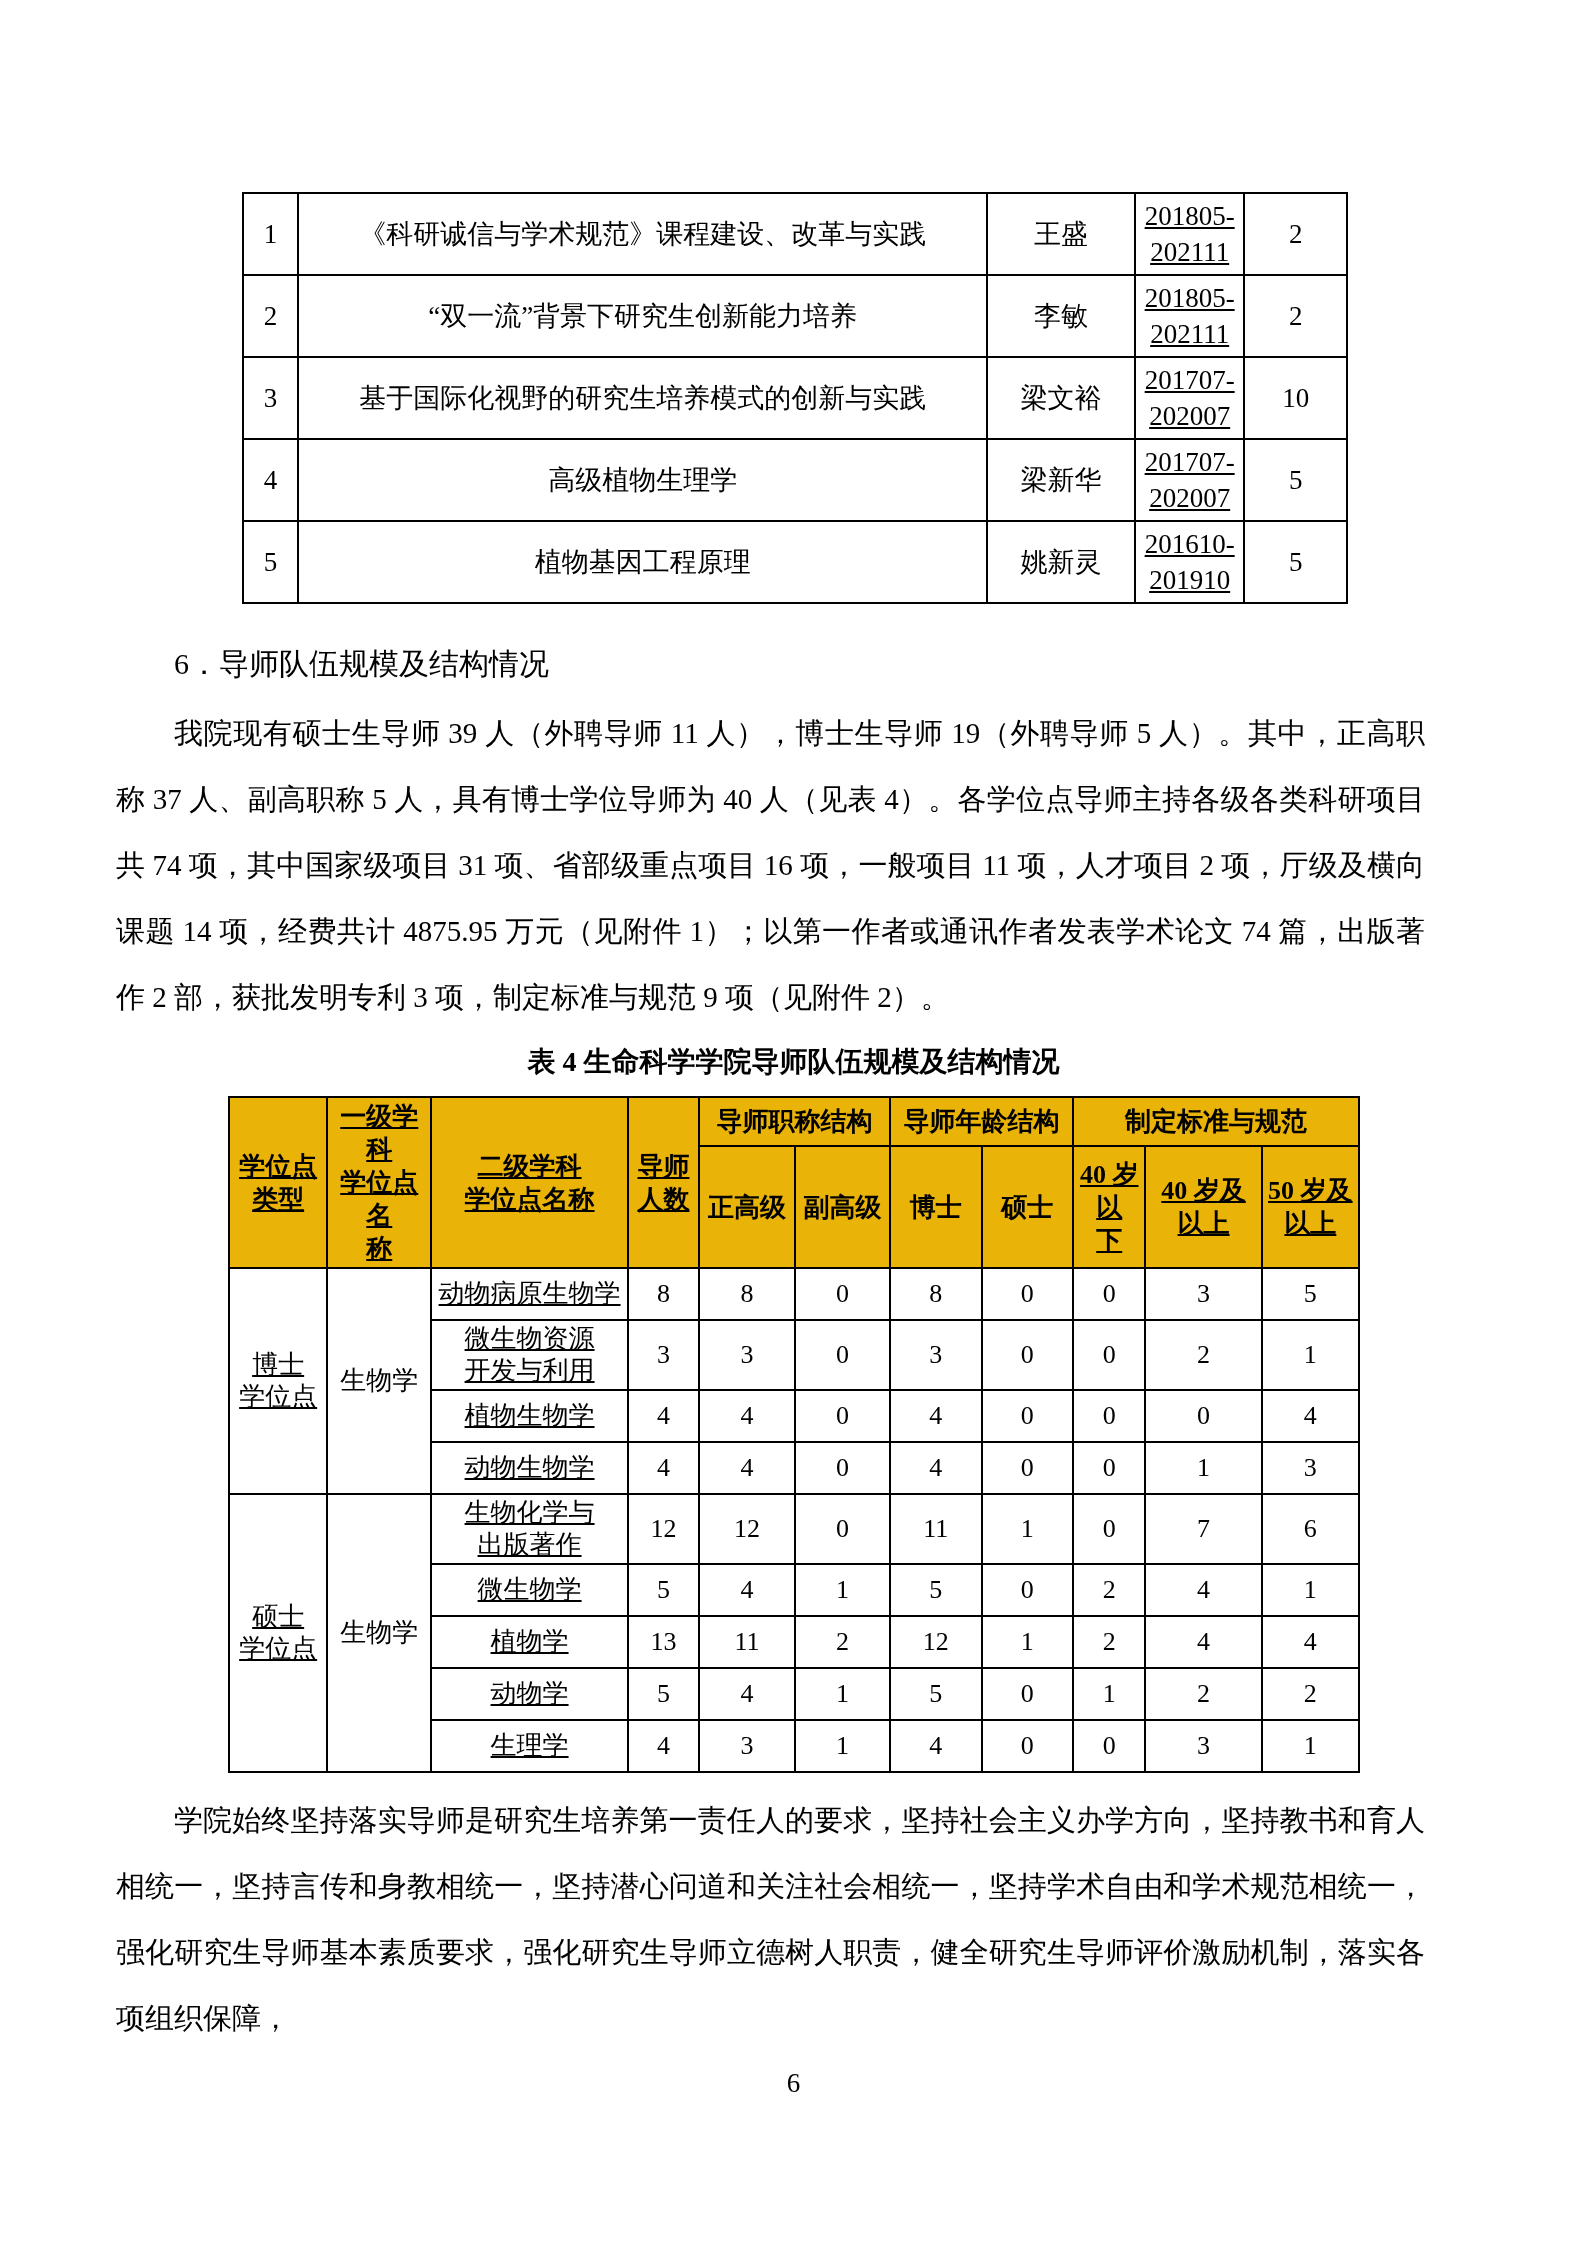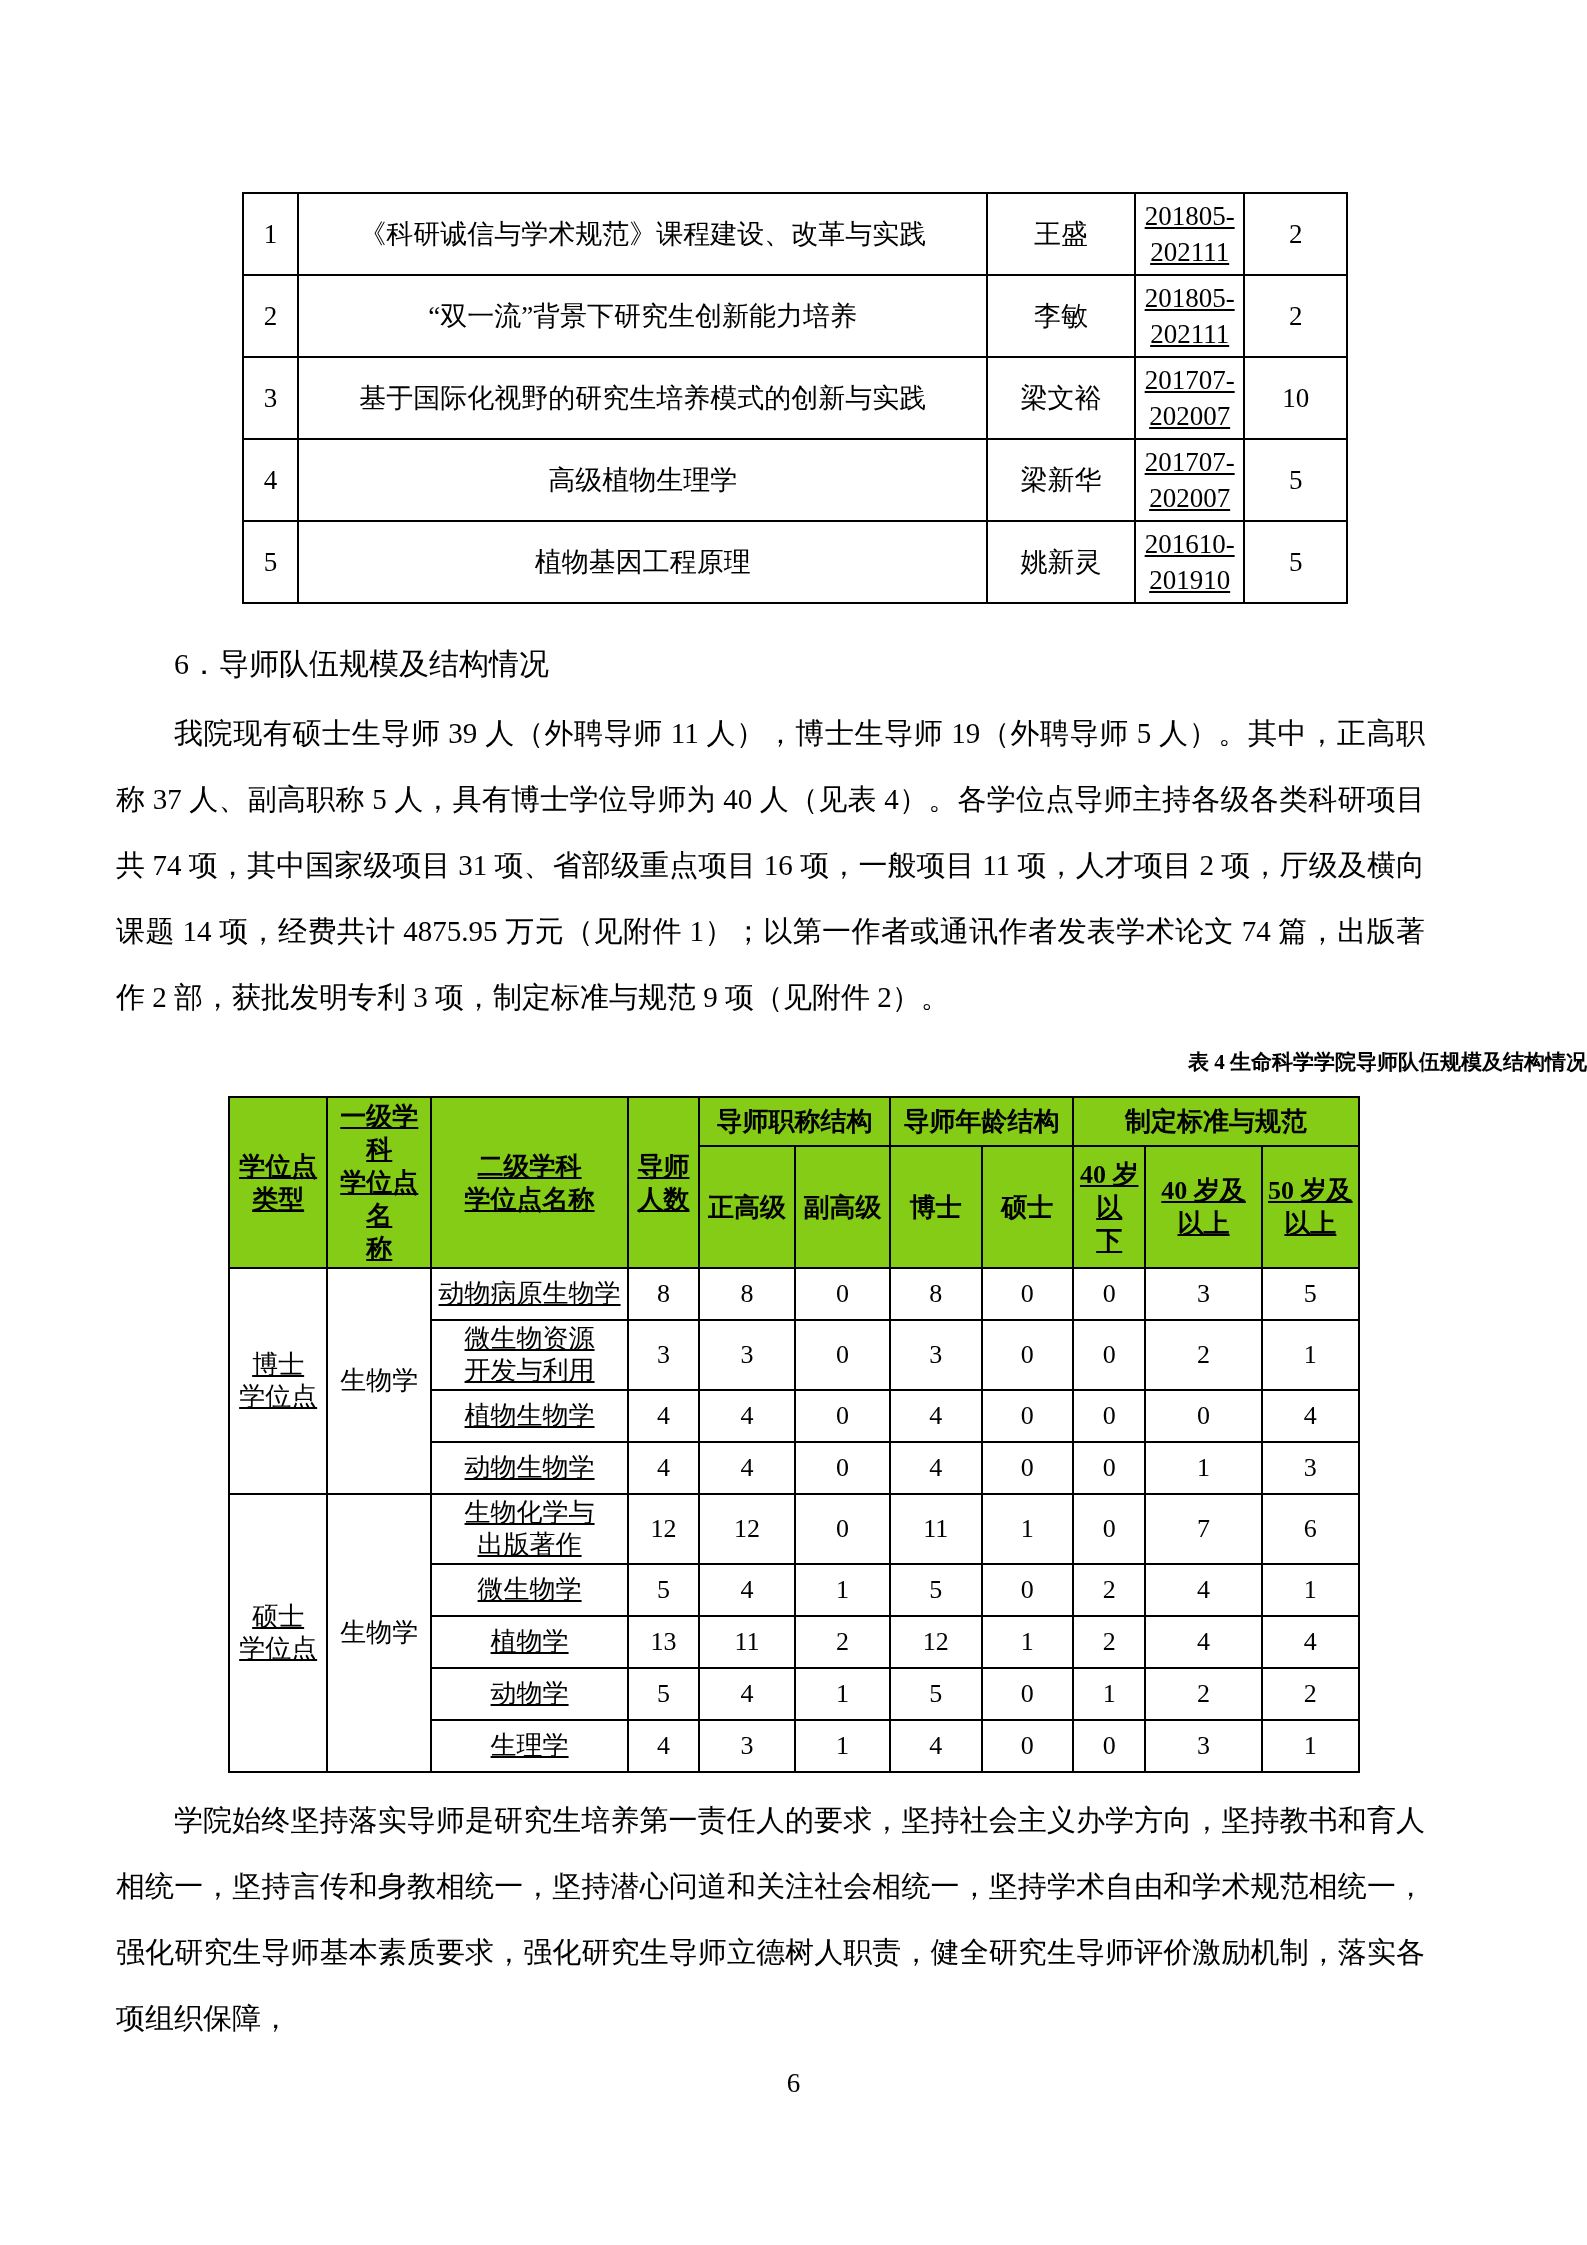--- a/index.html
+++ b/index.html
@@ -34,29 +34,29 @@
   }
   .body-par {
     margin:14px 162px 0 116px;
     font-size:29px; line-height:66px;
     text-align:justify;
     text-indent:58px;
   }
 
   .table-caption {
     margin-top:12px;
-    text-align:right;
+    text-align:center;
     font-weight:bold;
-    font-size:21px; line-height:40px;
+    font-size:28px; line-height:40px;
   }
 
   
   .mentor-table { width:1132px; margin:14px 0 0 228px; }
   .mentor-table th {
-    background:#84cc16;
+    background:#eab308;
     font-size:26px; line-height:33px; font-weight:bold;
     text-align:center; vertical-align:middle;
     padding:2px 4px;
   }
   .mentor-table thead tr.h1 th { height:43px; }
   .mentor-table td {
     text-align:center; vertical-align:middle;
     font-size:26px; line-height:32px;
     padding:2px 4px; height:46px;
     background:#ffffff;

